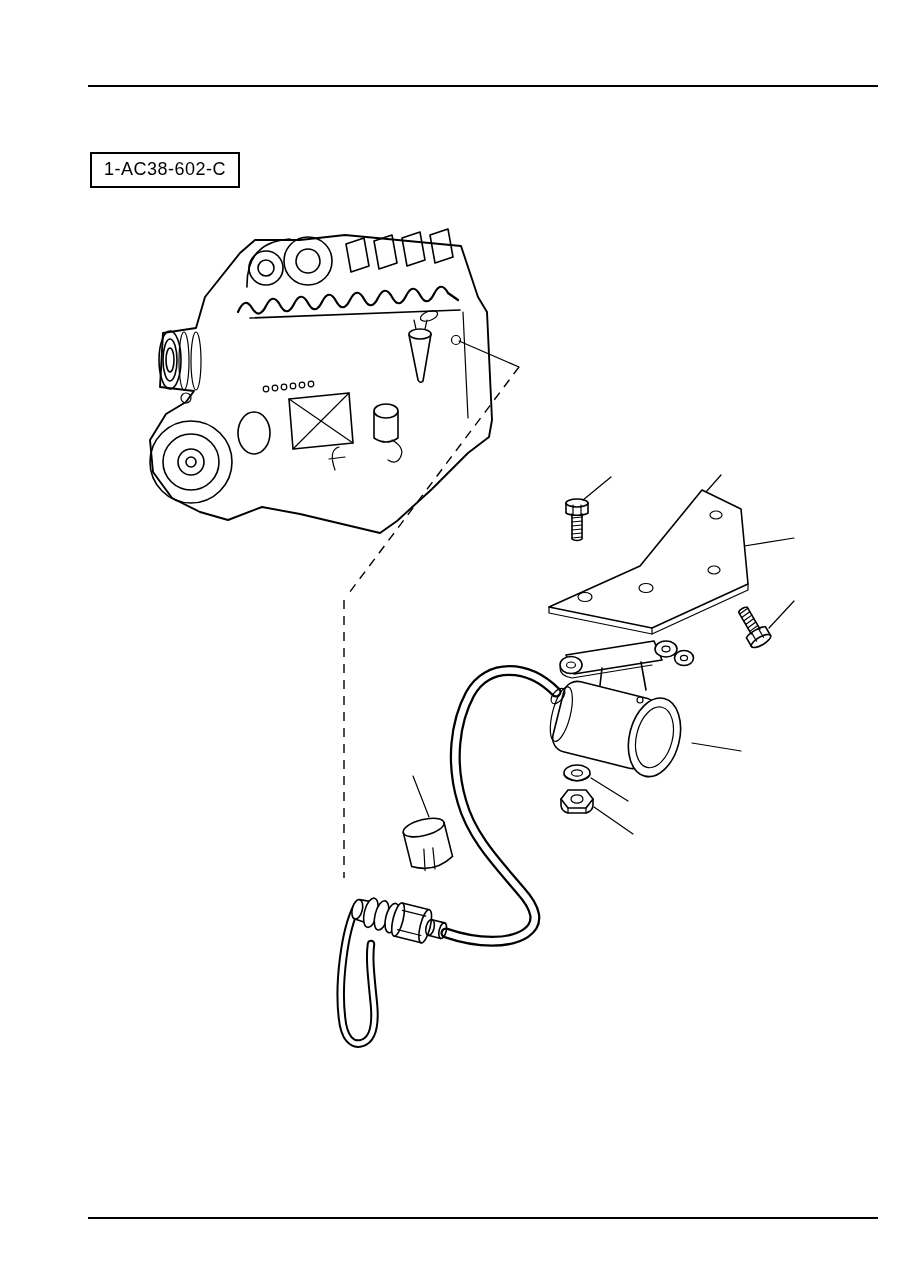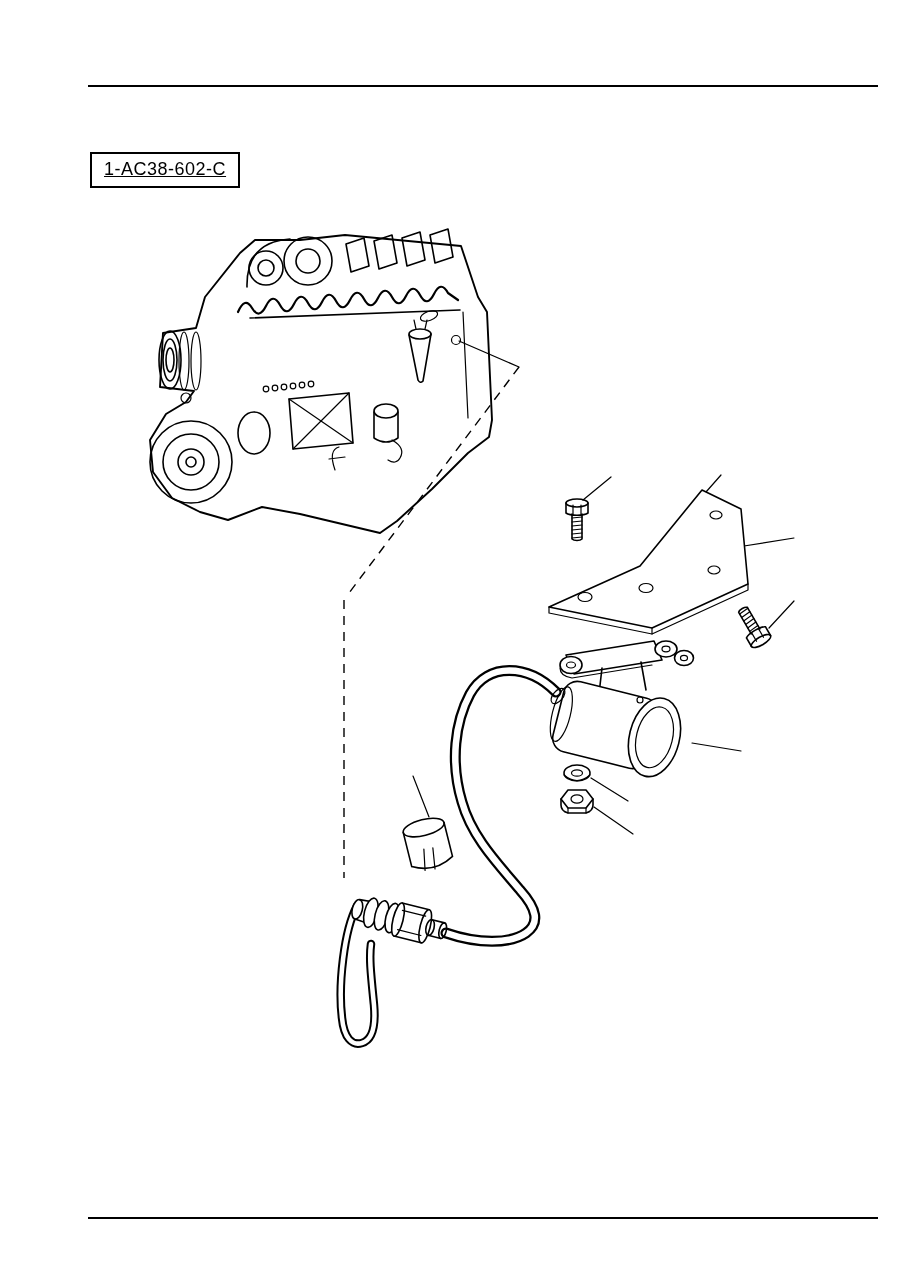--- a/index.html
+++ b/index.html
@@ -27,21 +27,20 @@
   .figure-label-box {
     position: absolute;
     left: 90px;
     top: 152px;
     border: 2px solid #000;
     padding: 5px 12px 6px 12px;
     font-size: 18px;
     letter-spacing: 0.5px;
     color: #000;
     background: #fff;
-    text-decoration: underline;
   }
   svg.diagram {
     position: absolute;
     left: 0;
     top: 0;
   }
   .ln  { fill: none; stroke: #000; stroke-width: 1.6; stroke-linejoin: round; stroke-linecap: round; }
   .ln2 { fill: none; stroke: #000; stroke-width: 1.2; stroke-linejoin: round; stroke-linecap: round; }
   .sil { fill: none; stroke: #000; stroke-width: 1.9; stroke-linejoin: round; stroke-linecap: round; }
   .wavy{ fill: none; stroke: #000; stroke-width: 2.2; stroke-linejoin: round; stroke-linecap: round; }

